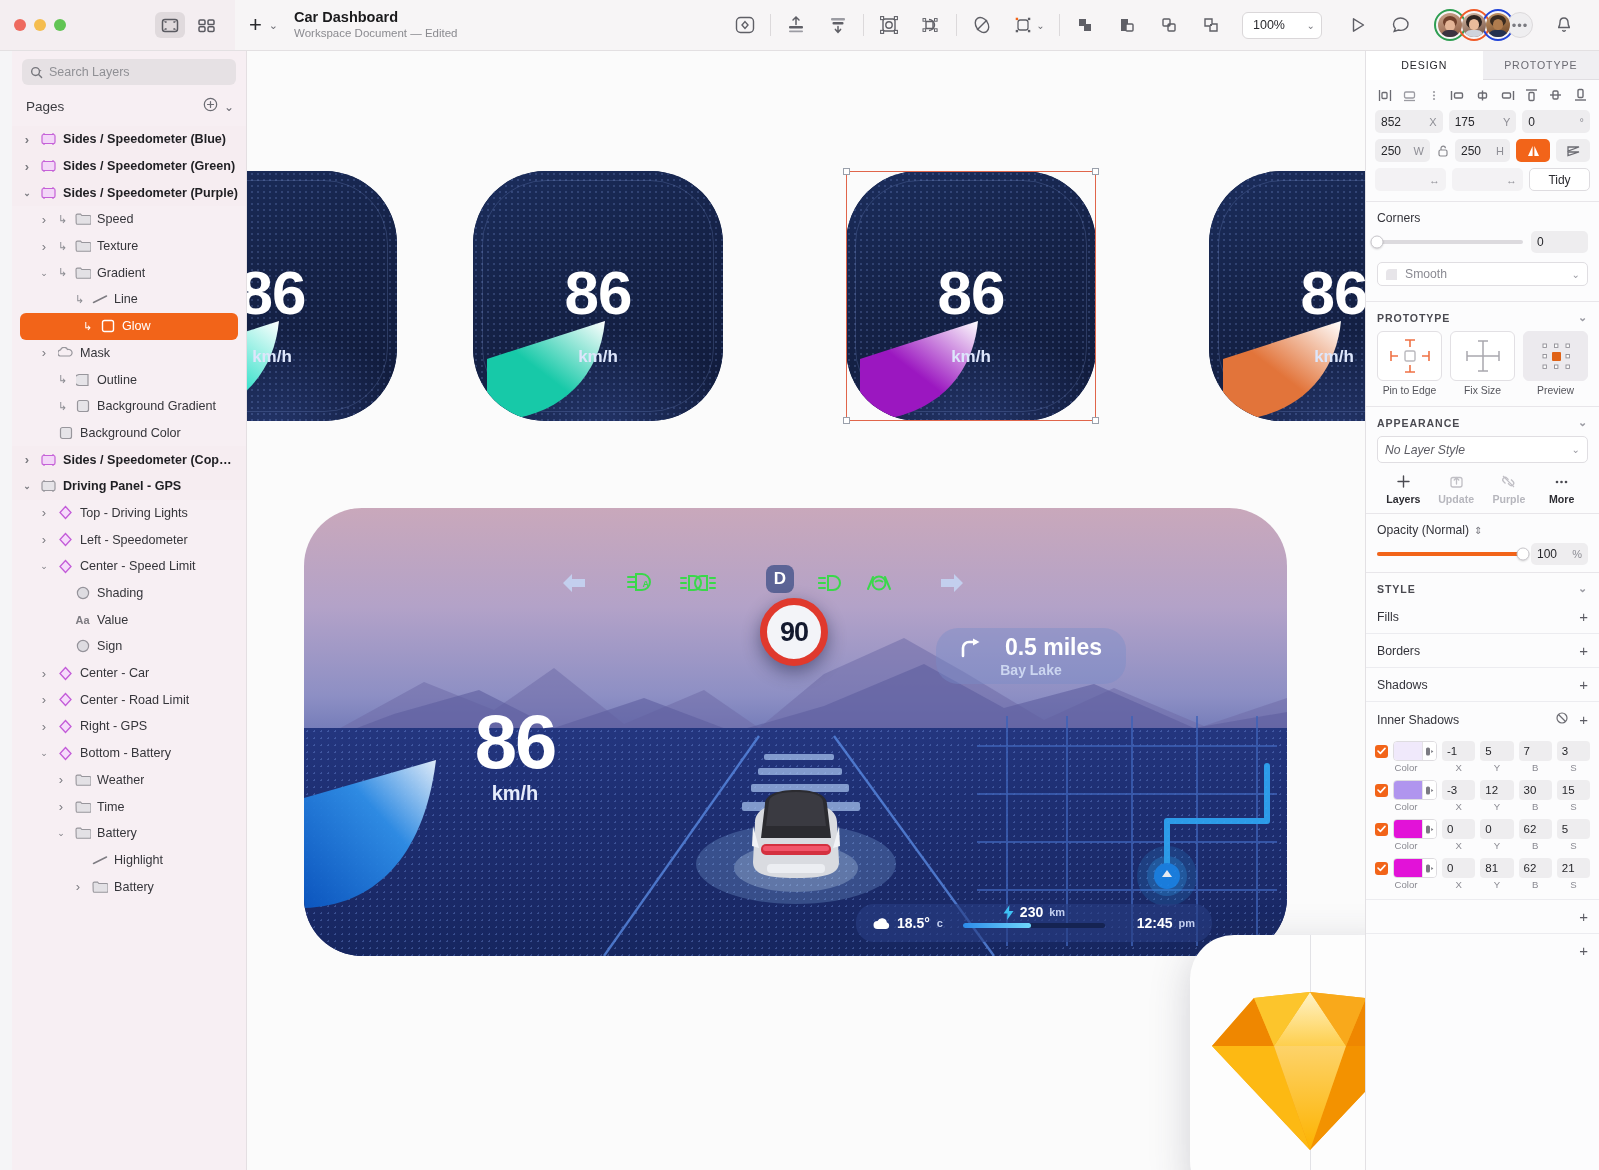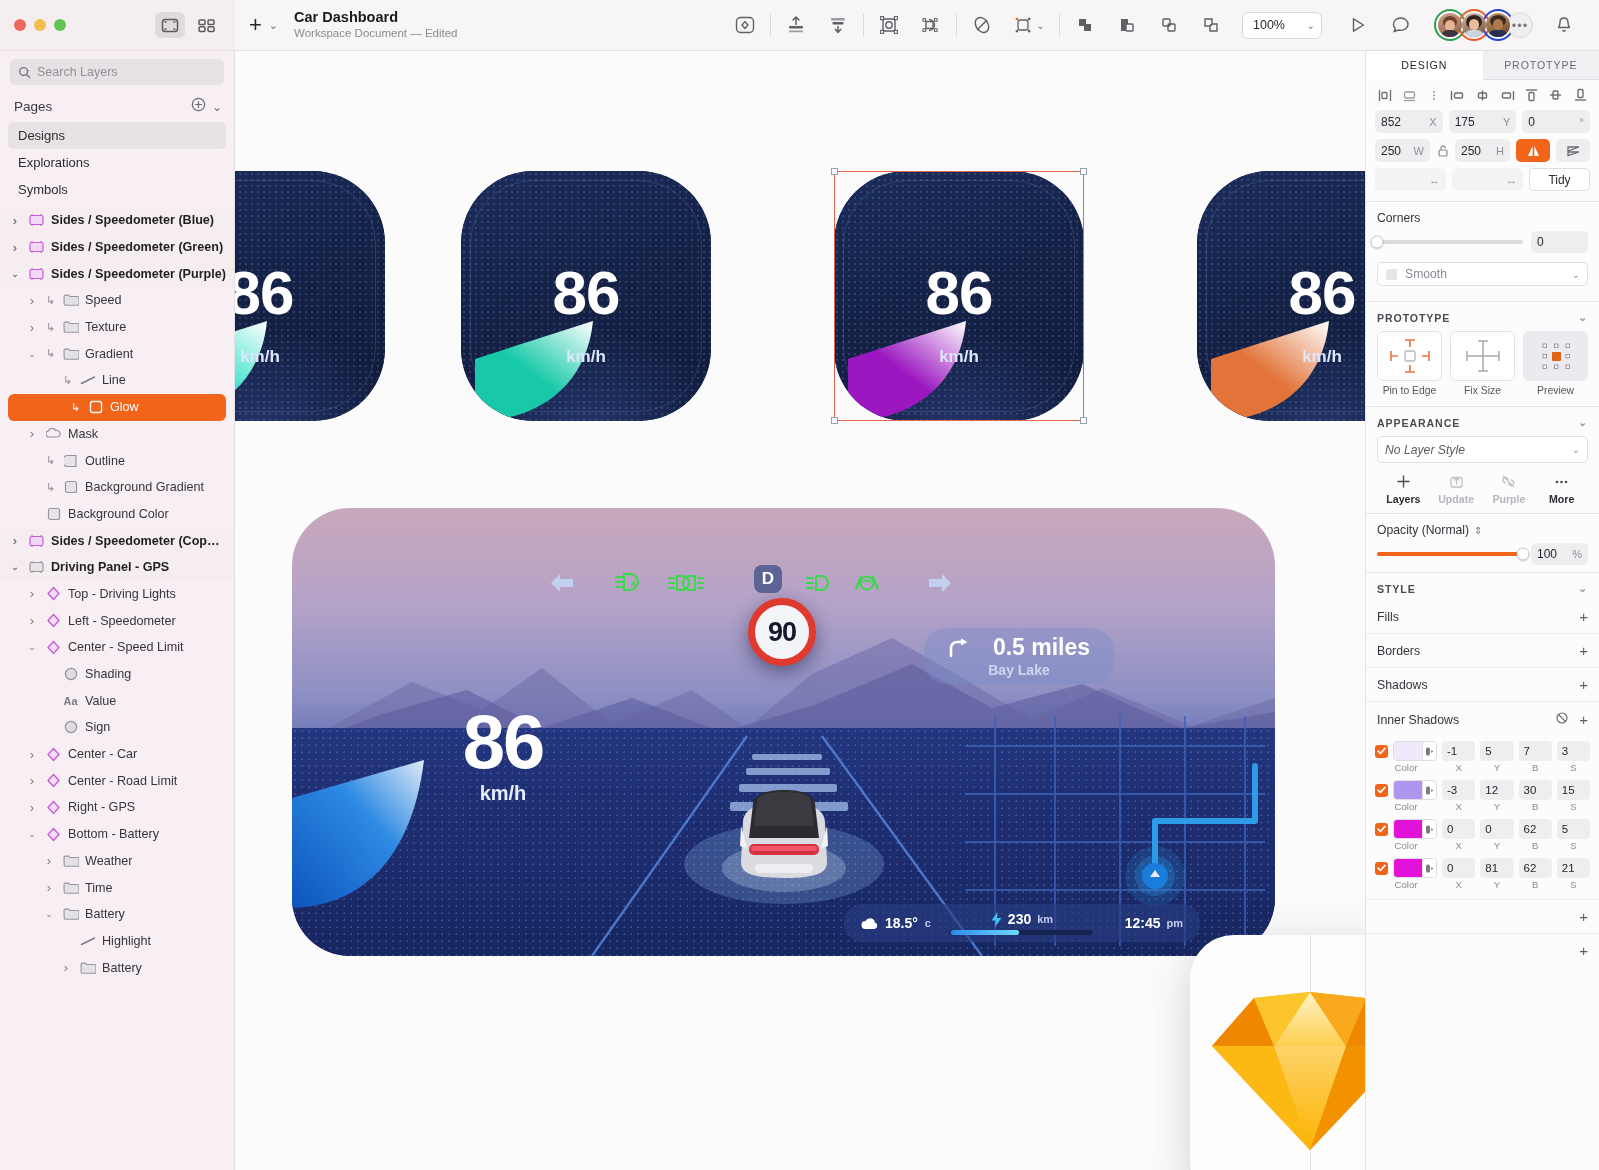--- a/index.html
+++ b/index.html
@@ -46,21 +46,21 @@
   .avatars { display: flex; align-items: center; margin-left: 10px; }
   .av-ring { padding: 2px; border-radius: 50%; margin-left: -8px; }
   .av-ring:first-child { margin-left: 0; }
   .av-inner { width: 24px; height: 24px; border-radius: 50%; overflow: hidden; position: relative; }
   .av-more { width: 26px; height: 26px; border-radius: 50%; background: #efeef0;
              border: 1px solid #dcd9db; display: flex; align-items: center;
              justify-content: center; margin-left: -7px; font-size: 13px; color: #7a7a80;
              letter-spacing: 1px; }
 
   
-  .body { flex: 1; display: flex; min-height: 0; }
+  .body { flex: 1; display: flex; min-height: 0; padding-left: 12px; }
 
   
   .sidebar { width: 235px; flex: 0 0 235px; background: #f7eff3; display: flex;
              flex-direction: column; border-right: 1px solid #e4dfe2; overflow: hidden; }
   .search-wrap { padding: 8px 10px 6px; }
   .search {
     height: 26px; background: #e6e1e4; border-radius: 6px; display: flex;
     align-items: center; padding: 0 8px; gap: 6px;
   }
   .search-ph { font-size: 12.5px; color: #909095; }
@@ -110,21 +110,21 @@
   
   .drive { position: absolute; border-radius: 58px; overflow: hidden; }
   .sky { position: absolute; inset: 0;
          background: linear-gradient(180deg,#c9a8bb 0%, #b3a2c8 22%, #8d8fc4 42%, #5a68ad 58%, #2a3a86 78%, #1b2a6b 100%); }
   .mountain { position: absolute; }
   .road-area { position: absolute; left: 0; right: 0; bottom: 0; }
   .dotgrid { position: absolute; inset: 0;
              background-image: radial-gradient(rgba(140,175,255,.28) 1px, transparent 1px);
              background-size: 7px 7px; }
   .tel-bar { position: absolute; border-radius: 18px; background: rgba(40,62,130,.62);
-             display: flex; align-items: center; }
+             display: flex; }
   .tel-t { color: #fff; font-size: 14px; font-weight: bold; }
   .tel-s { color: #c3cff0; font-size: 11px; font-weight: bold; }
   .gps-pill { position: absolute; border-radius: 22px; background: rgba(120,140,200,.40);
               display: flex; flex-direction: column; align-items: center; justify-content: center; }
   .gps-main { color: #fff; font-size: 23px; font-weight: bold; display: flex;
               align-items: center; gap: 23px; }
   .gps-sub { color: #ccd6f0; font-size: 14px; font-weight: bold; margin-top: 1px; }
   .limit-sign { position: absolute; border-radius: 50%; background: #f3f4f8;
                 border: 7px solid #e0392d; display: flex; align-items: center;
                 justify-content: center; box-shadow: 0 6px 18px rgba(10,18,50,.45); }
@@ -406,31 +406,20 @@
       <div class="pages-hdr">
         <span class="t">Pages</span>
         <span>
           <svg width="15" height="15" viewBox="0 0 16 16">
               <circle cx="8" cy="8" r="6.6" fill="none" stroke="#6c6c73" stroke-width="1.3"></circle>
               <path d="M8 4.8v6.4M4.8 8h6.4" stroke="#6c6c73" stroke-width="1.3" stroke-linecap="round"></path>
             </svg>
         </span>
         <span style="color:#6c6c73;font-size:12px;">⌄</span>
       </div>
-      <div id="pages-list">
-          <div class="page-row sel">
-            <span>Designs</span>
-          </div>
-          <div class="page-row">
-            <span>Explorations</span>
-          </div>
-          <div class="page-row">
-            <span>Symbols</span>
-          </div>
-        </div>
       <div class="layers" id="layers-list">
           <div class="lrow artboard" style="padding-left: 8px;">
             <span class="caret" style="font-size: 13px;">›</span>
             <span class="licon">
               <svg width="15" height="14" viewBox="0 0 15 14">
                 <rect x="1" y="2.5" width="13" height="9" rx="1.6" fill="#f3d7f8" stroke="#c561d8" stroke-width="1.2"></rect>
                 <path d="M3,2.5V1M12,2.5V1M3,11.5V13M12,11.5V13" stroke="#c561d8" stroke-width="1.2"></path>
               </svg>
             </span>
             <span class="lname">Sides / Speedometer (Blue)</span>

